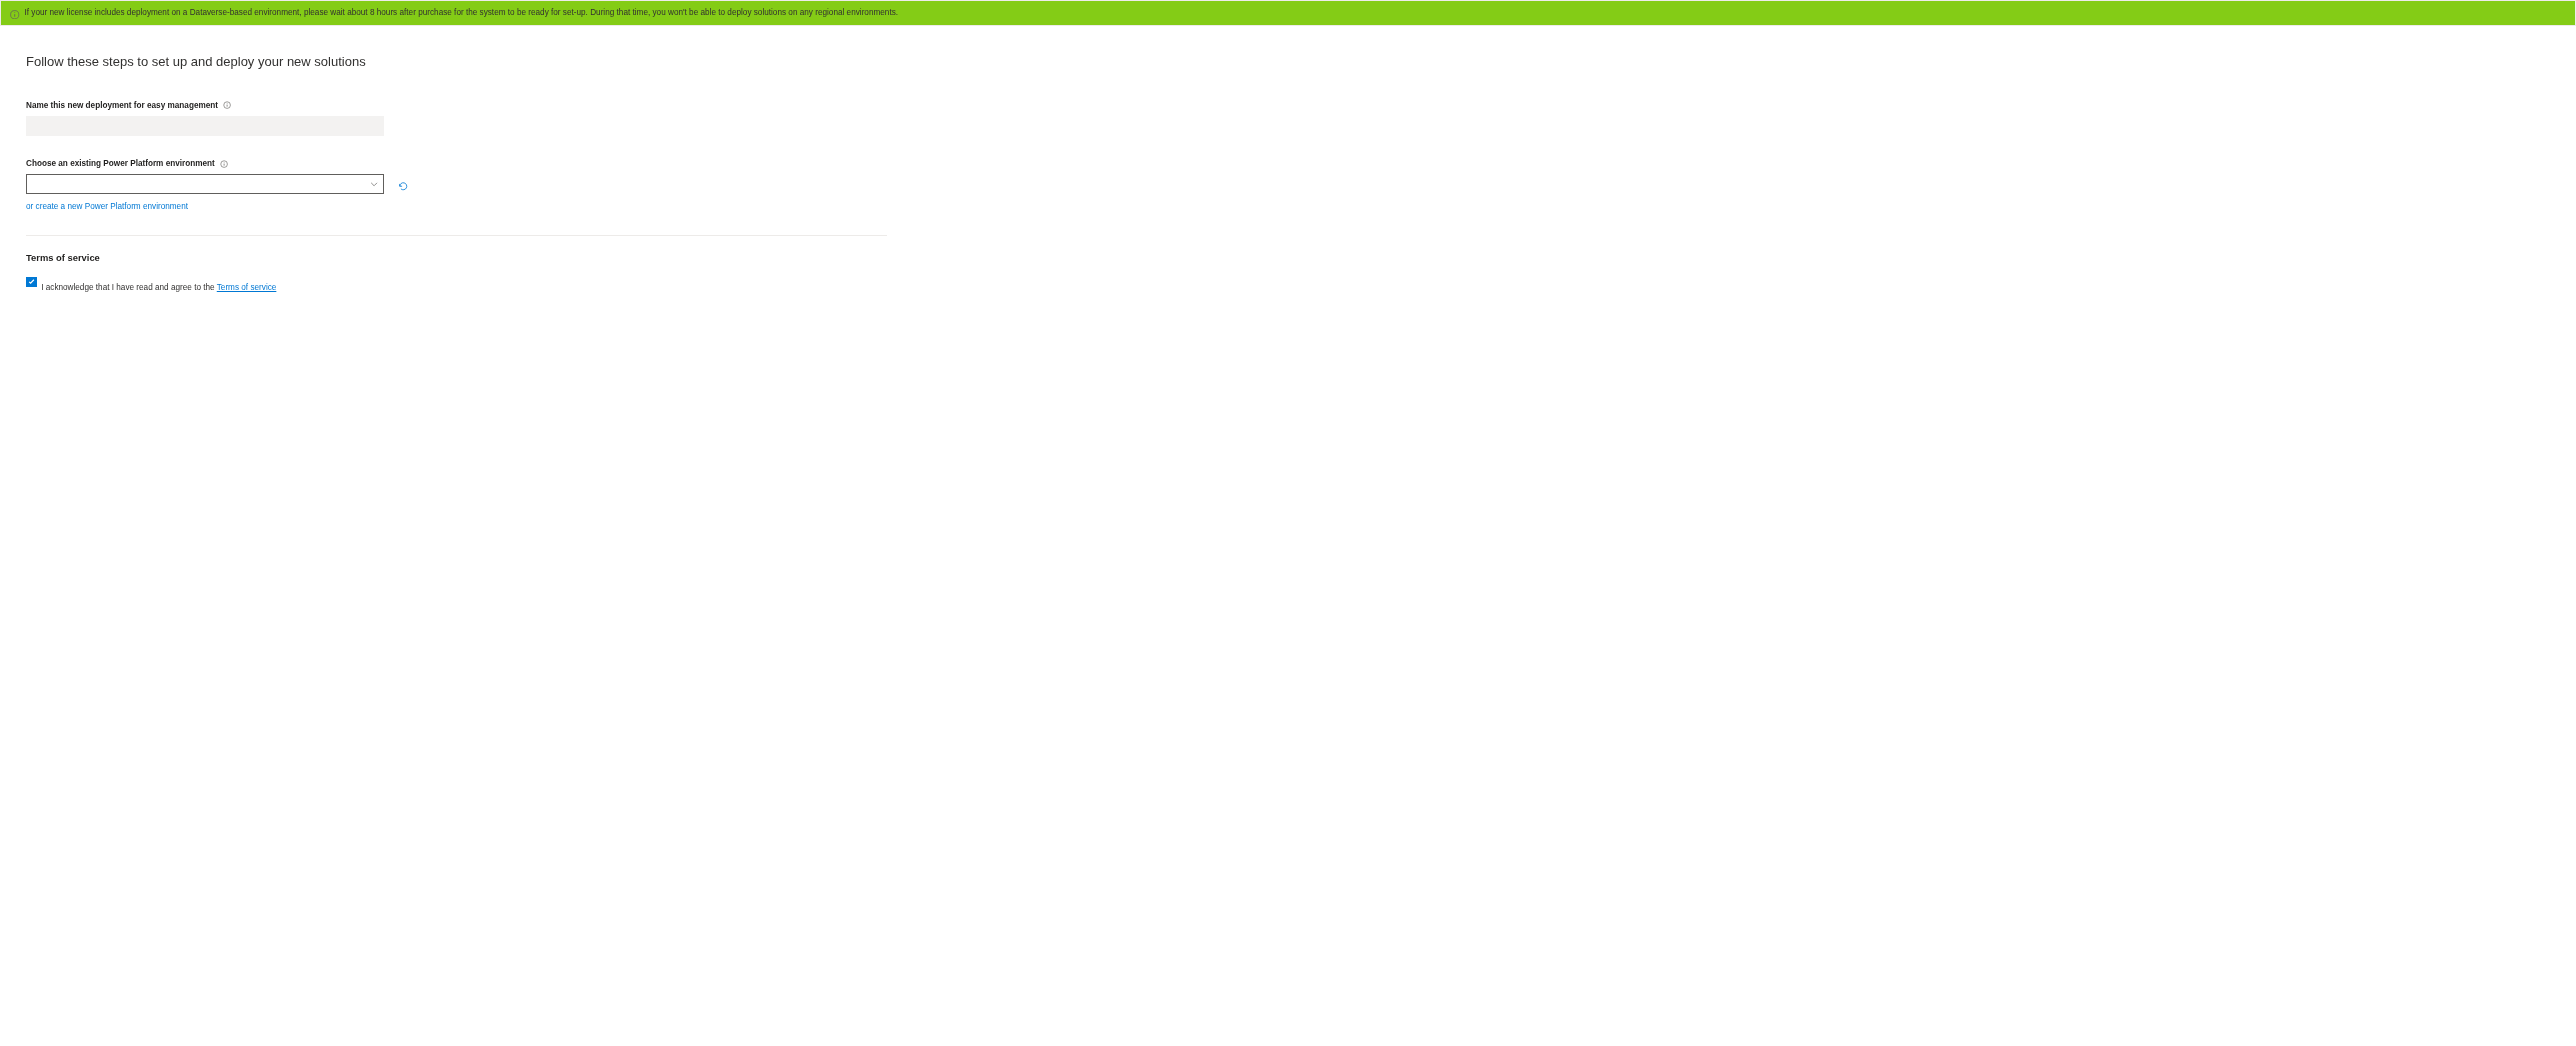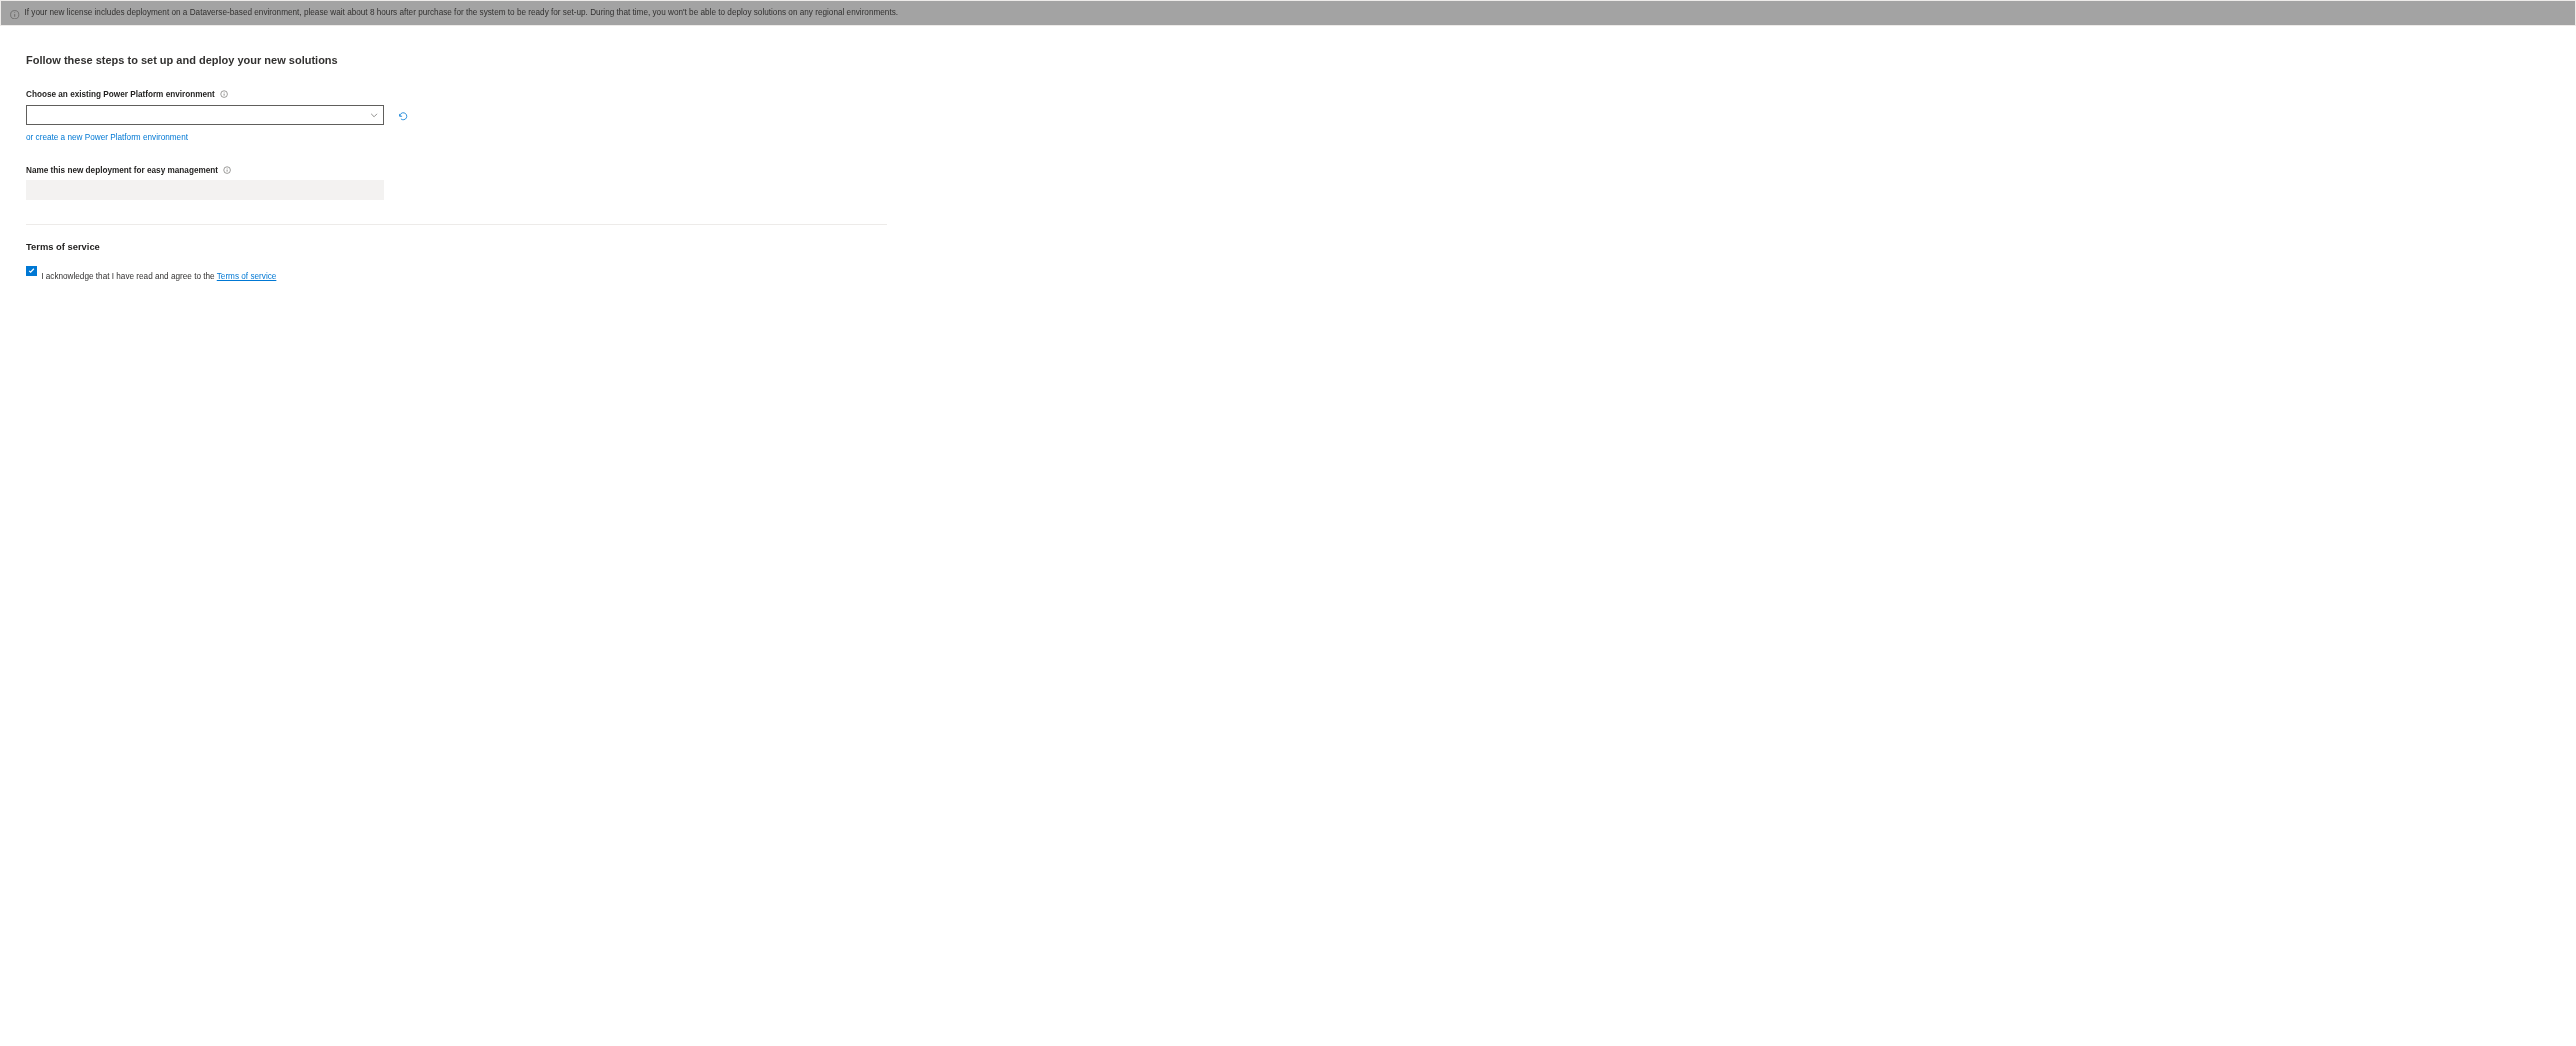--- a/index.html
+++ b/index.html
@@ -7,21 +7,21 @@
       margin: 0;
       padding: 0;
     }
     body {
       font-family: "Segoe UI", -apple-system, BlinkMacSystemFont, sans-serif;
       font-size: 8.2px;
       color: #323130;
       background: #ffffff;
     }
     .banner {
-      background: #a3a3a3;
+      background: #84cc16;
       border: 0.6px solid #edebe9;
       padding: 5.9px 9.4px;
       display: flex;
       align-items: flex-end;
       gap: 4.7px;
     }
     .banner-icon {
       flex-shrink: 0;
       width: 9.4px;
       height: 9.4px;
@@ -36,24 +36,23 @@
       padding: 28px 26px 14px 26px;
       max-width: 913px;
     }
     .page-title {
       font-size: 13px;
       font-weight: 600;
       color: #201f1e;
       margin-bottom: 8.2px;
     }
     .page-subtitle {
-      font-size: 11px;
-      color: #323130;
-      margin-bottom: 24px;
-      font-weight: bold;
+      font-size: 13px;
+      color: #323130;
+      margin-bottom: 32px;
     }
     .field-group {
       margin-bottom: 23.4px;
     }
     .field-label {
       font-size: 8.2px;
       font-weight: 600;
       color: #201f1e;
       margin-bottom: 5.9px;
       display: flex;
@@ -179,20 +178,34 @@
       <line x1="8" y1="7" x2="8" y2="11.5" stroke-width="1.4"></line>
       <circle cx="8" cy="4.5" r="0.8" fill="#605e5c" stroke="none"></circle>
     </svg>
   </span>
   <div class="banner-text">If your new license includes deployment on a Dataverse-based environment, please wait about 8 hours after purchase for the system to be ready for set-up. During that time, you won't be able to deploy solutions on any regional environments.</div>
 </div>
 
 <div class="content">
 
   <p class="page-subtitle">Follow these steps to set up and deploy your new solutions</p>
+
+  <div class="field-group">
+    <div class="field-label">
+      <span>Name this new deployment for easy management</span>
+      <span class="info-icon">
+        <svg viewBox="0 0 16 16" fill="none" stroke="#605e5c" stroke-width="1.2">
+          <circle cx="8" cy="8" r="6.5"></circle>
+          <line x1="8" y1="7" x2="8" y2="11" stroke-width="1.4"></line>
+          <circle cx="8" cy="4.8" r="0.7" fill="#605e5c" stroke="none"></circle>
+        </svg>
+      </span>
+    </div>
+    <input type="text" class="text-input" value="" style="">
+  </div>
 
   <div class="field-group">
     <div class="field-label">
       <span>Choose an existing Power Platform environment</span>
       <span class="info-icon">
         <svg viewBox="0 0 16 16" fill="none" stroke="#605e5c" stroke-width="1.2">
           <circle cx="8" cy="8" r="6.5"></circle>
           <line x1="8" y1="7" x2="8" y2="11" stroke-width="1.4"></line>
           <circle cx="8" cy="4.8" r="0.7" fill="#605e5c" stroke="none"></circle>
         </svg>
@@ -212,34 +225,20 @@
           <svg viewBox="0 0 18 18" fill="none" stroke="#0078d4" stroke-width="1.4">
             <path d="M 3 9 A 6 6 0 1 1 5 13.5"></path>
             <polyline points="3,5 3,9 7,9" fill="none"></polyline>
           </svg>
         </span>
       </button>
     </div>
     <a class="link">or create a new Power Platform environment</a>
   </div>
 
-  <div class="field-group">
-    <div class="field-label">
-      <span>Name this new deployment for easy management</span>
-      <span class="info-icon">
-        <svg viewBox="0 0 16 16" fill="none" stroke="#605e5c" stroke-width="1.2">
-          <circle cx="8" cy="8" r="6.5"></circle>
-          <line x1="8" y1="7" x2="8" y2="11" stroke-width="1.4"></line>
-          <circle cx="8" cy="4.8" r="0.7" fill="#605e5c" stroke="none"></circle>
-        </svg>
-      </span>
-    </div>
-    <input type="text" class="text-input" value="" style="">
-  </div>
-
   <hr class="divider">
 
   <h2 class="section-heading">Terms of service</h2>
 
   <div class="checkbox-row">
     <span class="checkbox">
       <svg viewBox="0 0 12 12" fill="none" stroke="#ffffff" stroke-width="2">
         <polyline points="2,6.5 4.5,9 10,3"></polyline>
       </svg>
     </span>

